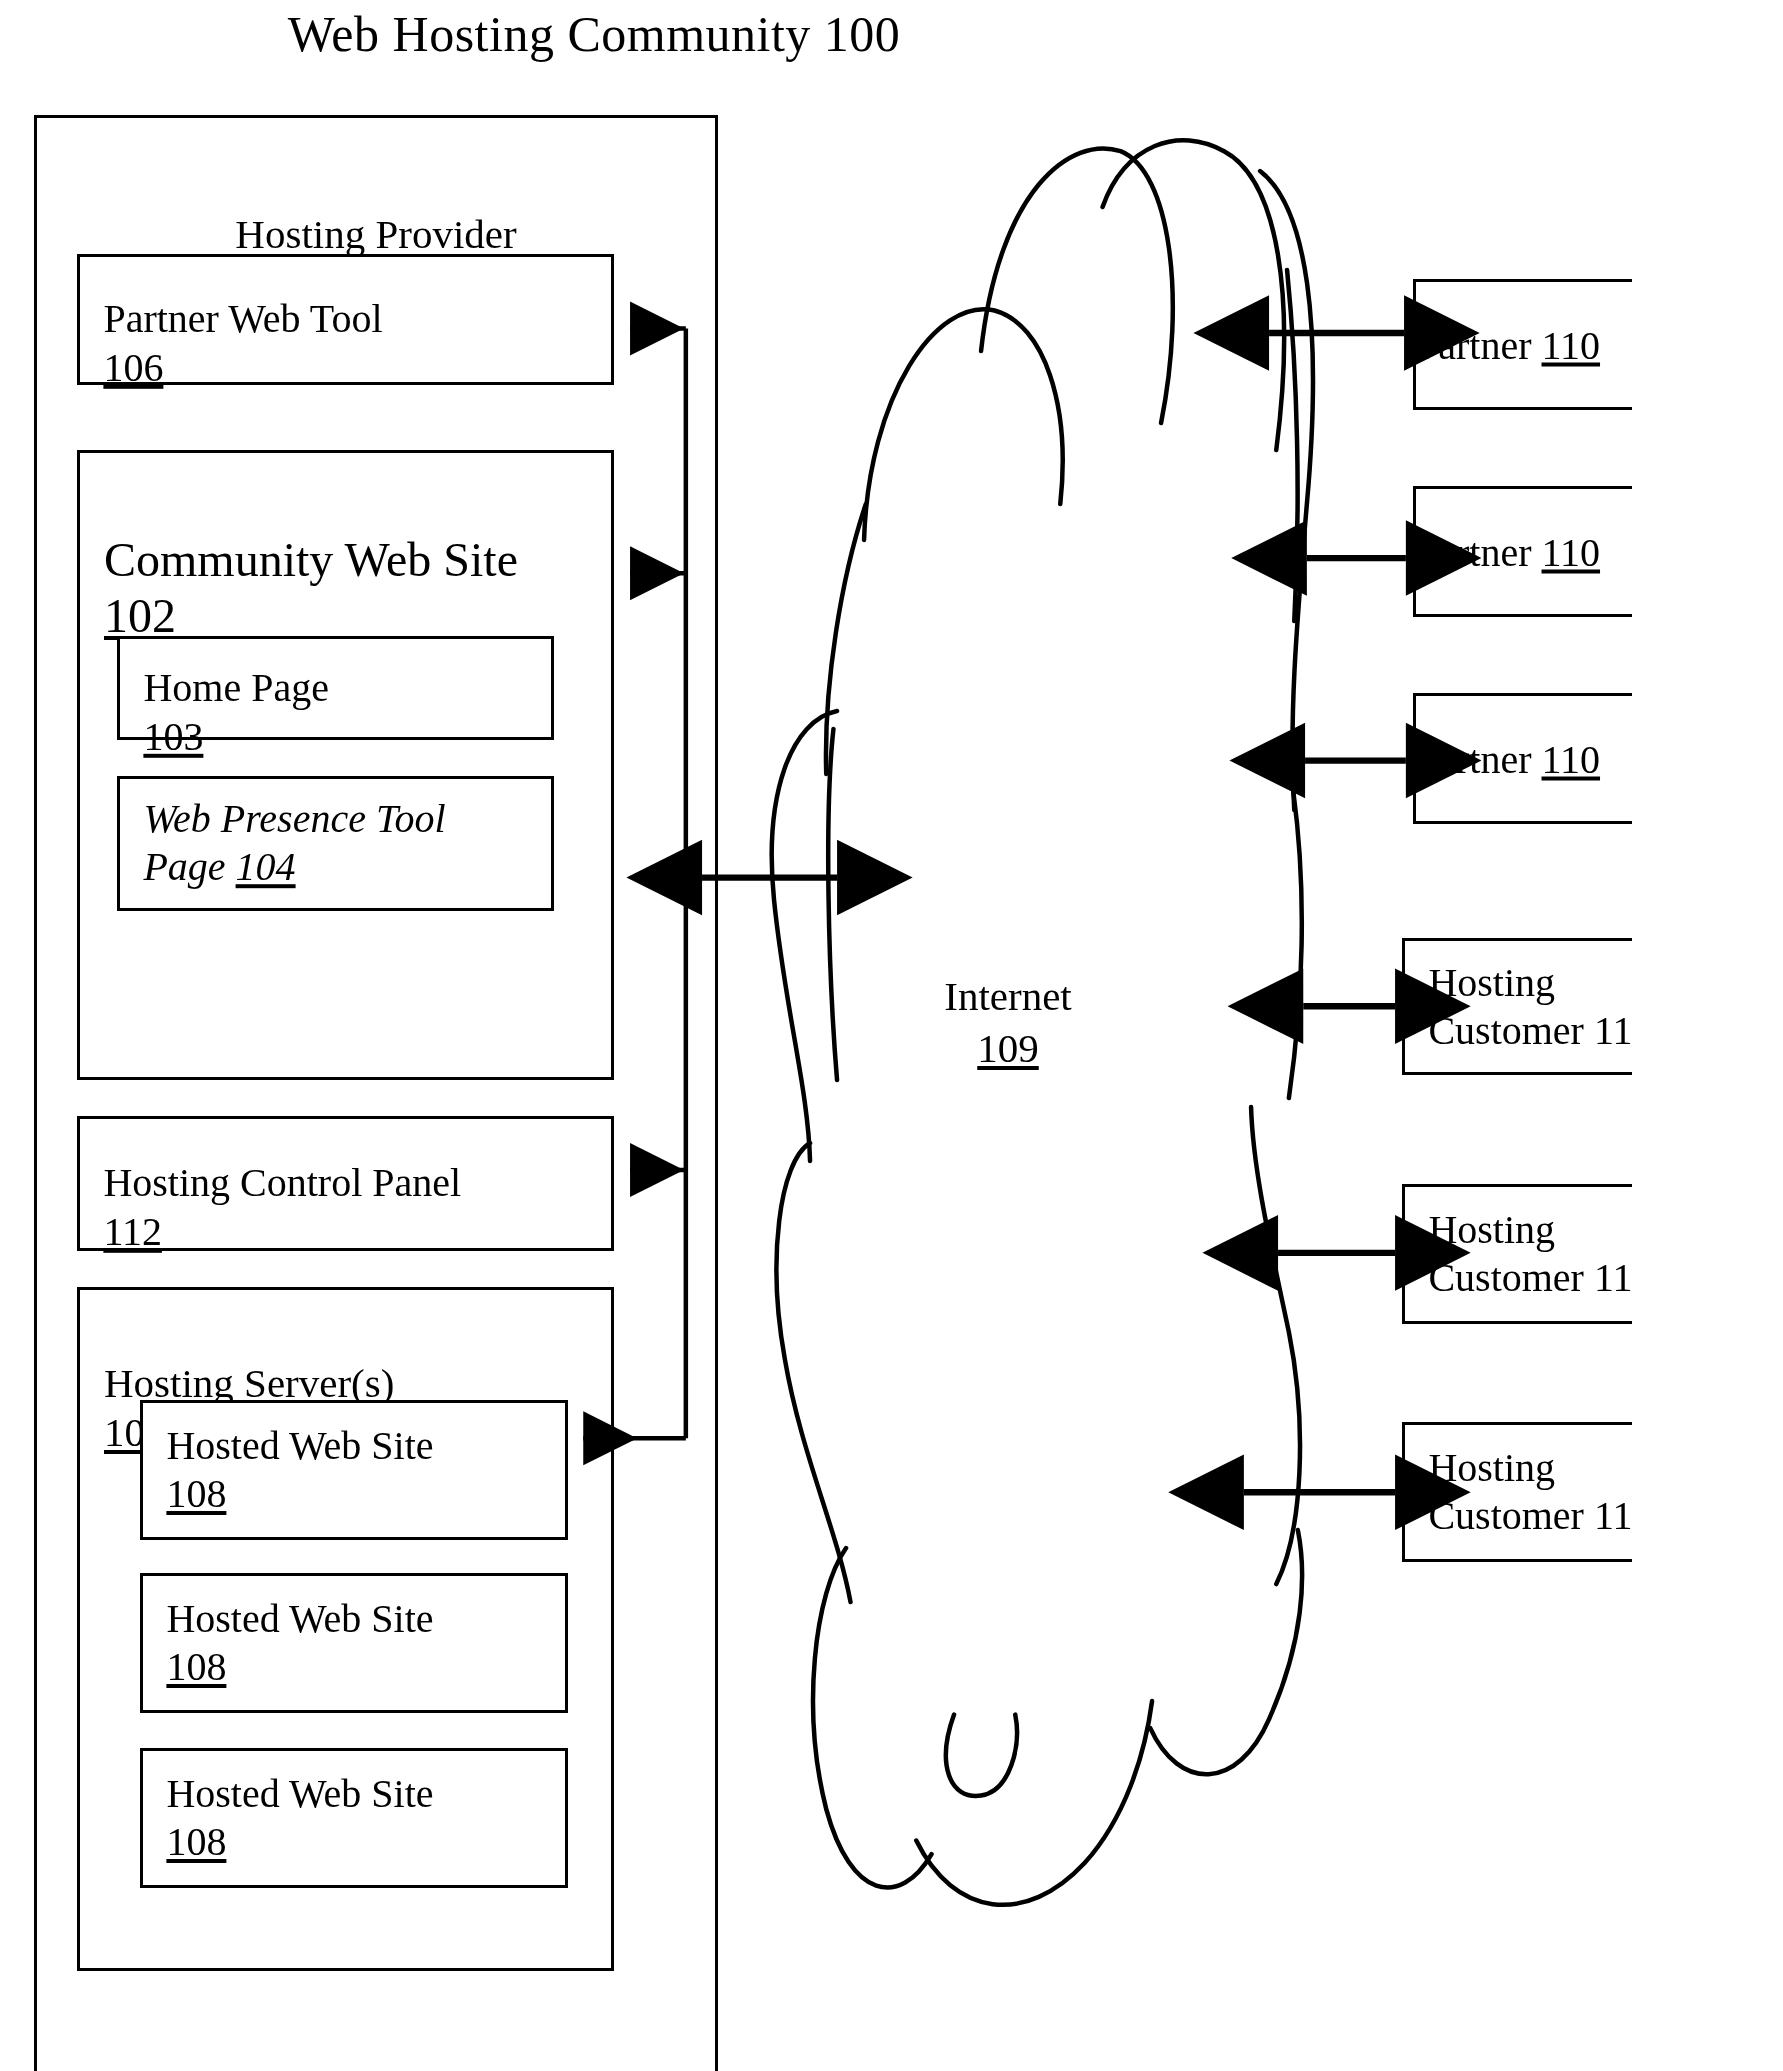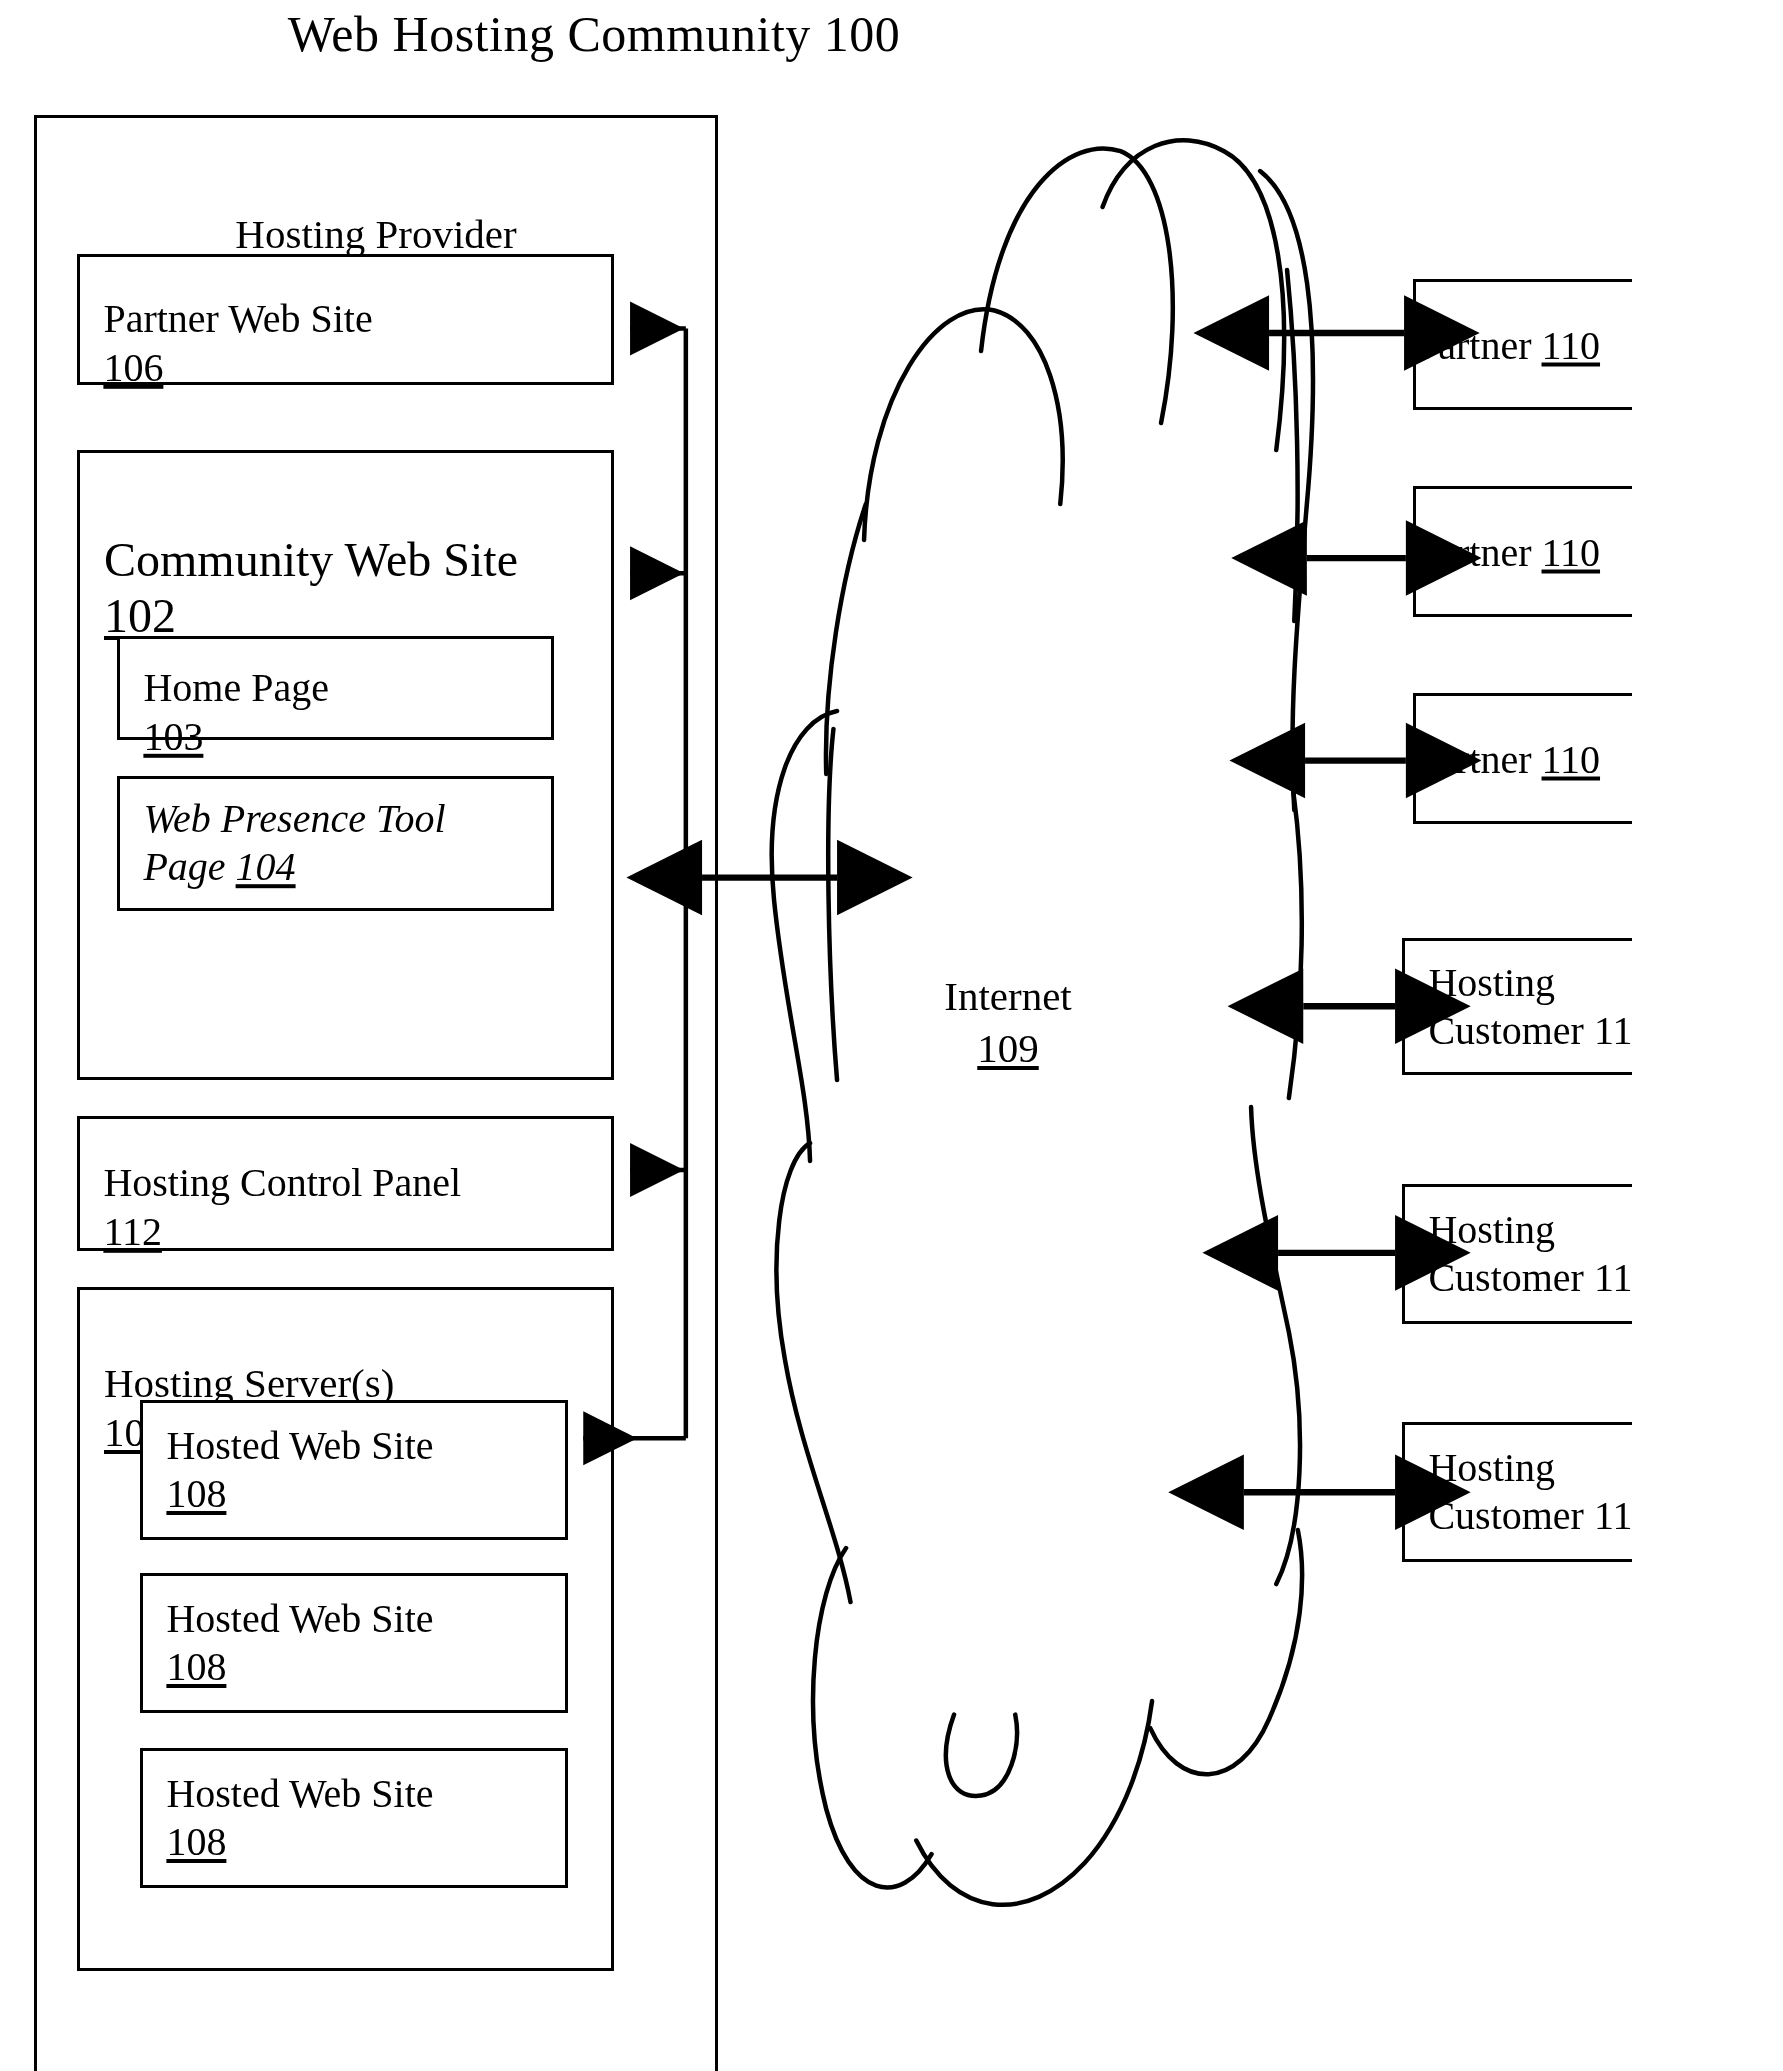--- a/index.html
+++ b/index.html
@@ -135,21 +135,21 @@
   </div>
 
   <div class="box" id="hosting-provider-box"></div>
   <div class="box-label" id="hosting-provider-title">
     <span>Hosting Provider</span>
     <span class="ref">101</span>
   </div>
 
   <div class="box" id="partner-web-site-box">
     <div class="inner-label">
-      <span>Partner Web Site</span>
+      <span>Partner Web Tool</span>
       <span class="ref">106</span>
     </div>
   </div>
 
   <div class="box" id="community-web-site-box"></div>
   <div class="box-label" id="community-web-site-title">
     <span>Community Web Site</span>
     <span class="ref">102</span>
   </div>
 

